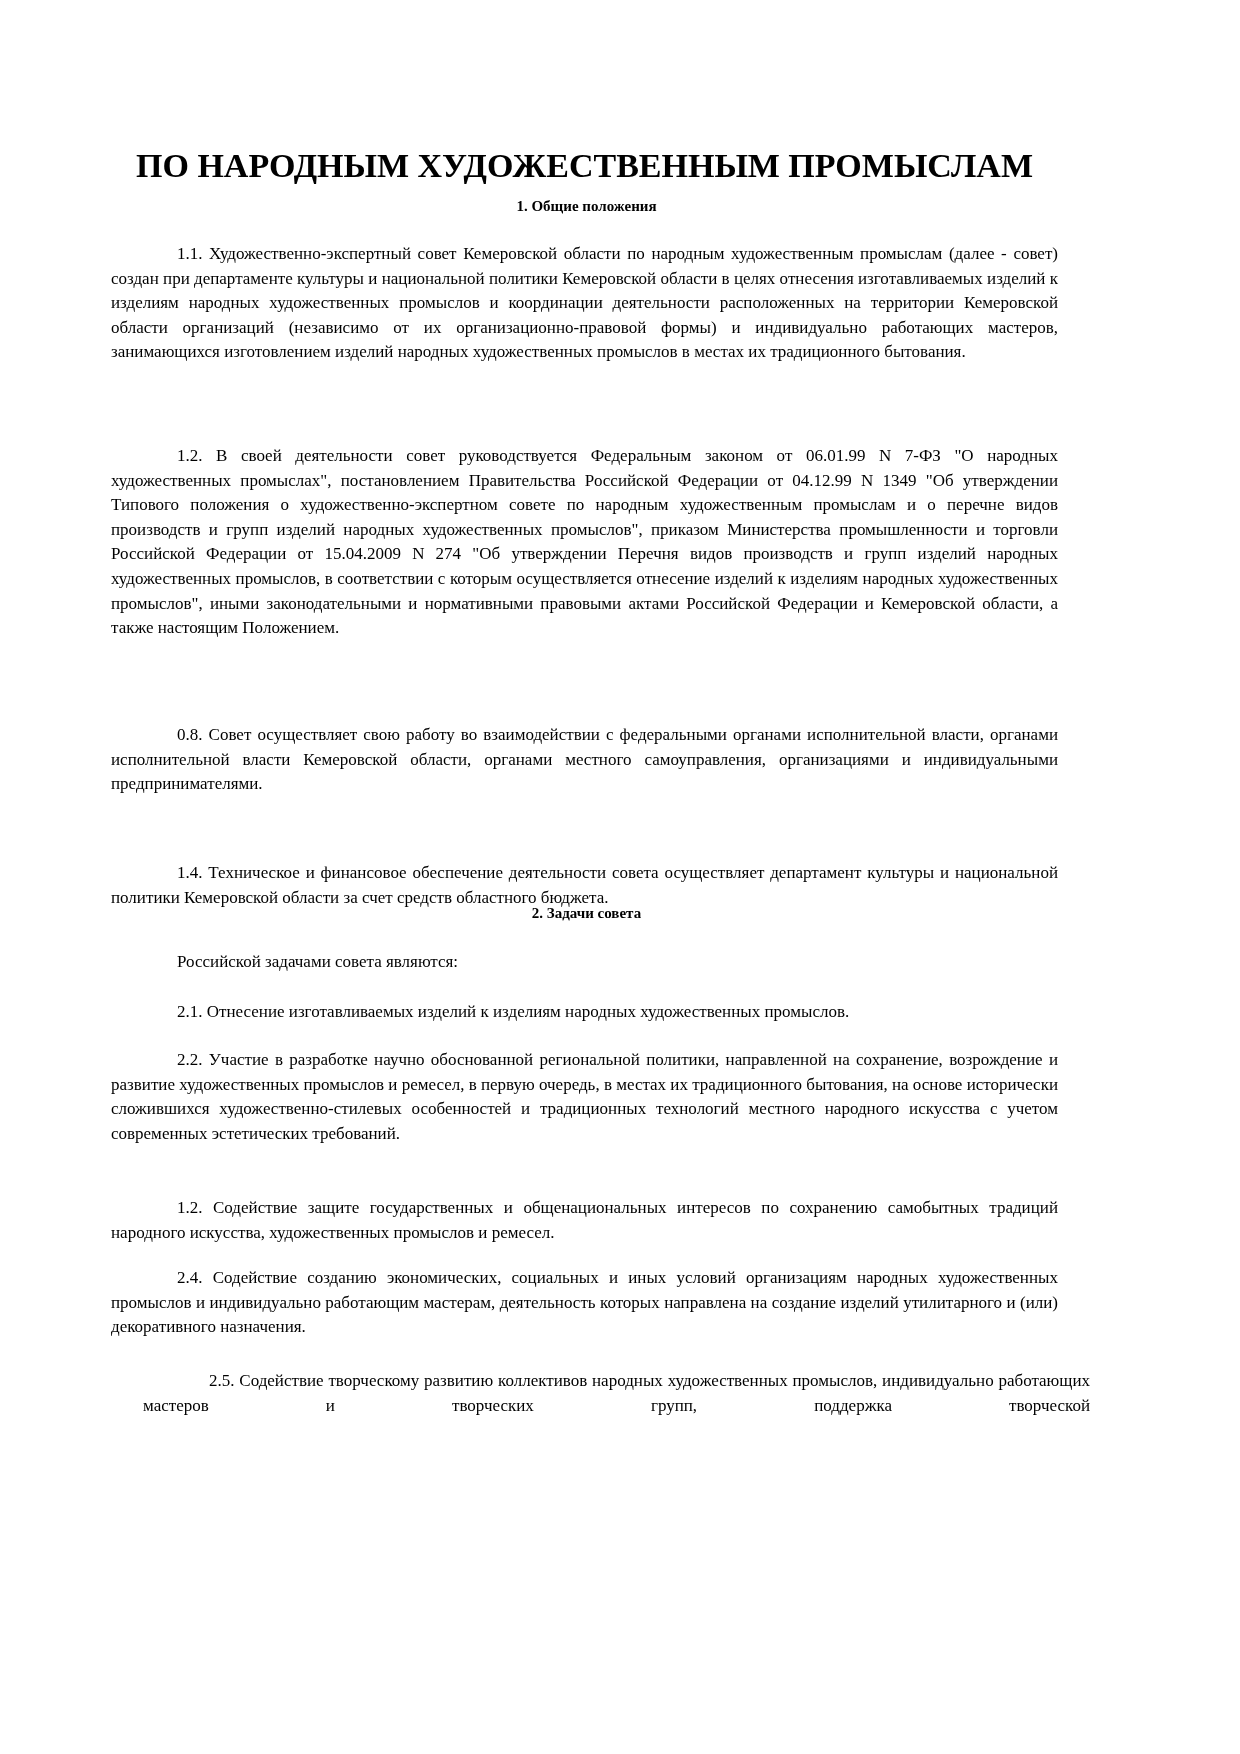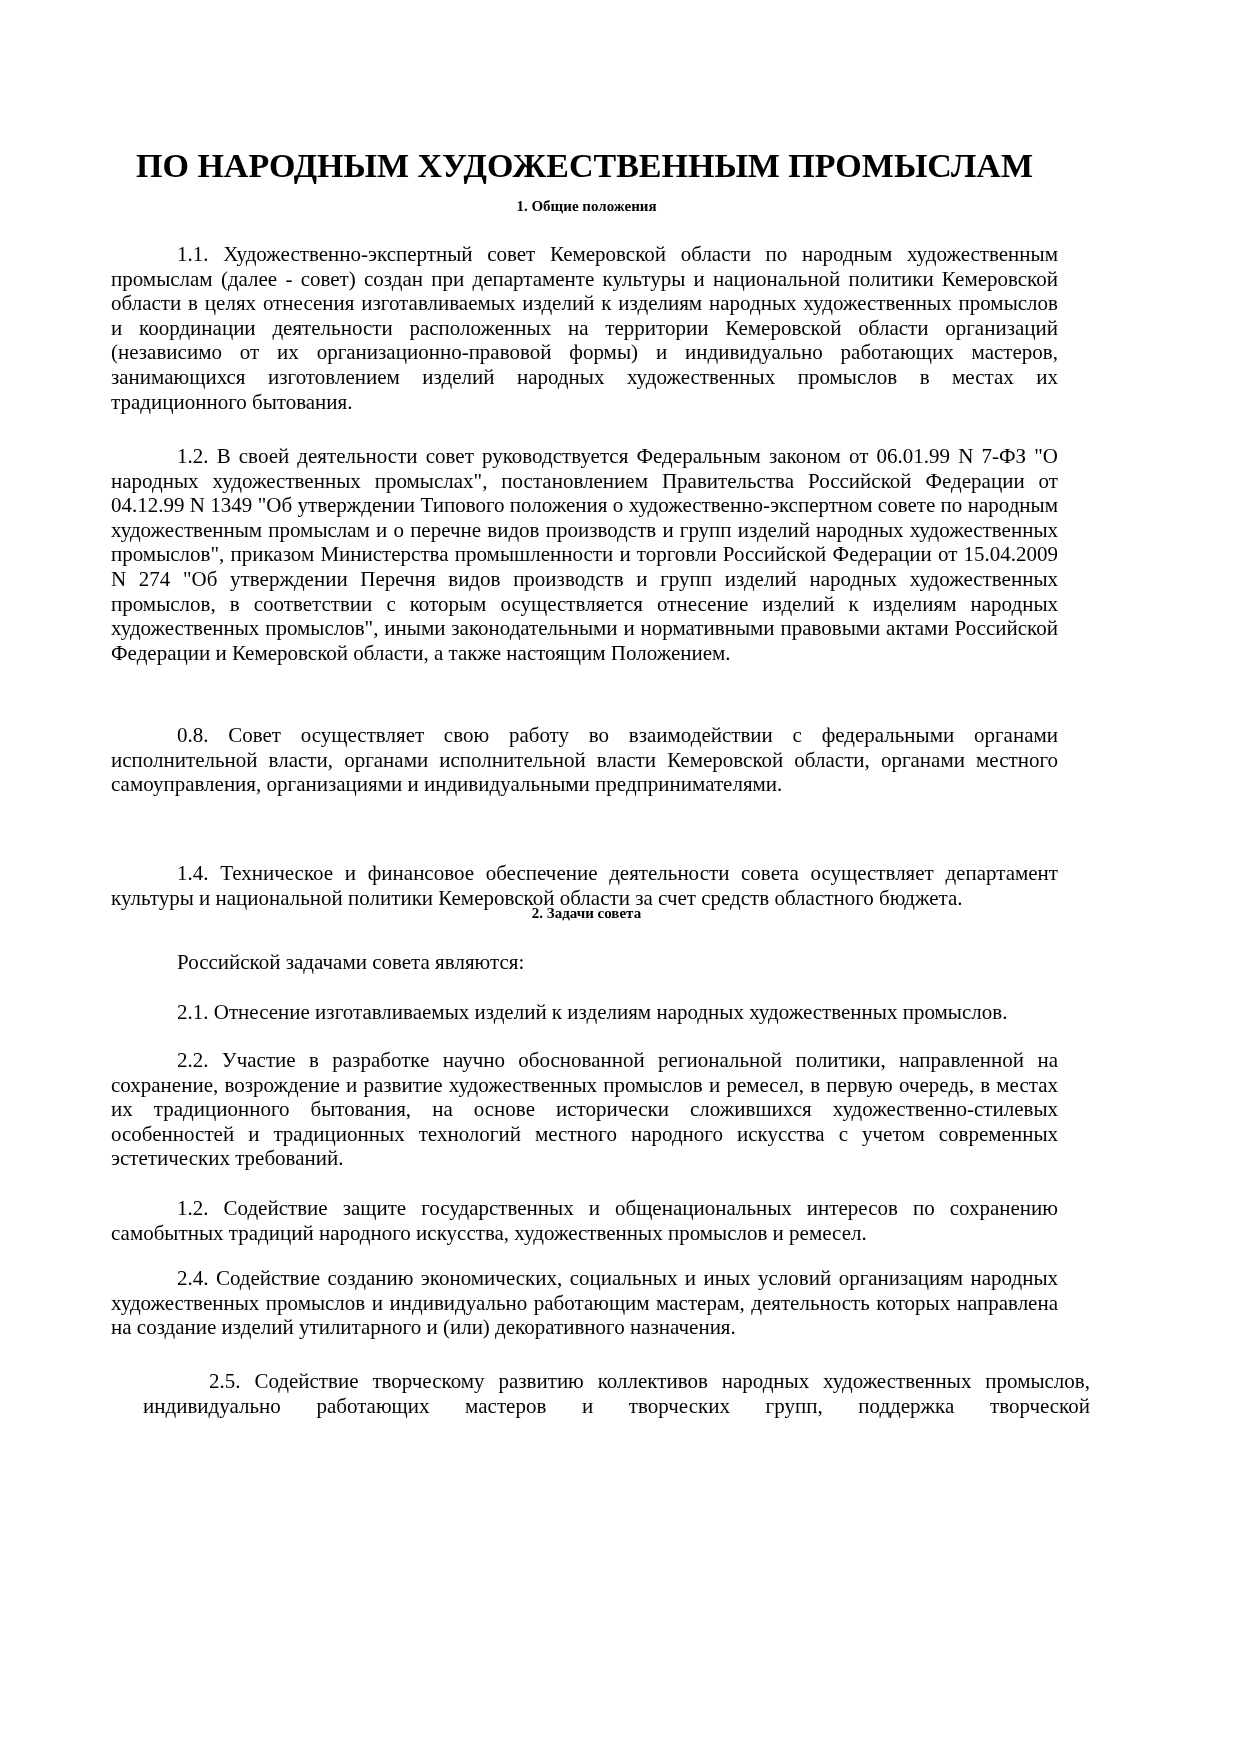--- a/index.html
+++ b/index.html
@@ -39,21 +39,21 @@
       width: 947px;
       text-align: center;
       font-size: 15px;
       line-height: 24px;
       margin: 0;
     }
     .para {
       position: absolute;
       left: 0;
       width: 947px;
-      font-size: 21px;
+      font-size: 17px;
       line-height: 24.6px;
       text-align: justify;
       text-indent: 66px;
       margin: 0;
     }
     .para.last-justify {
       text-align-last: justify;
     }
   </style>
 </head>

